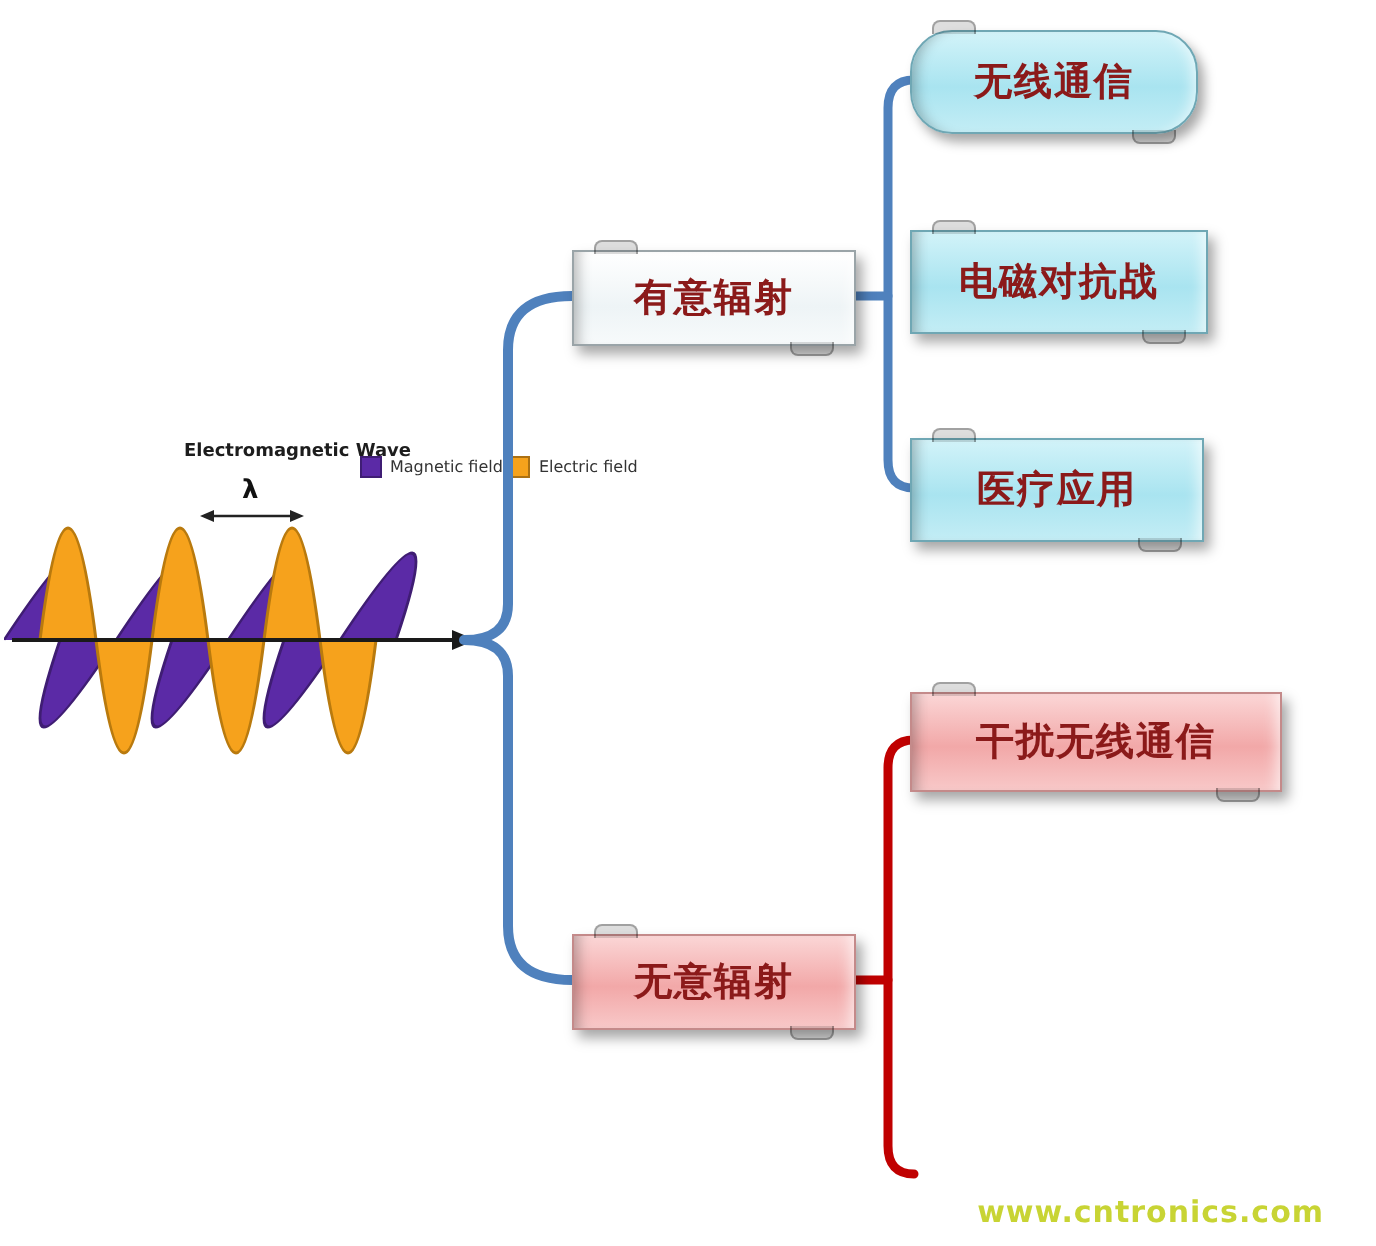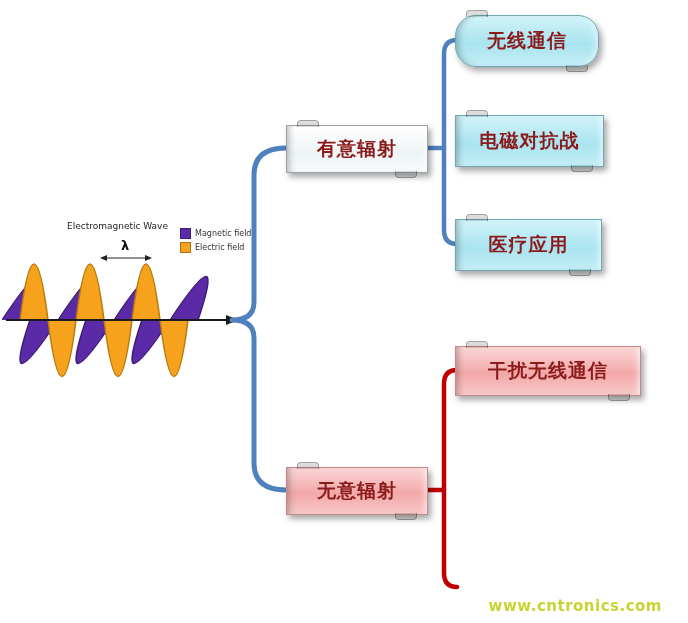--- a/index.html
+++ b/index.html
@@ -33,25 +33,25 @@
 
   
   svg.conn{position:absolute;overflow:visible;}
   .blue-stroke{stroke:#4f81bd;stroke-width:5;fill:none;stroke-linecap:round;stroke-linejoin:round;}
   .blue-stroke.thin{stroke-width:4.5;}
   .red-stroke{stroke:#c00000;stroke-width:4.5;fill:none;stroke-linecap:round;stroke-linejoin:round;}
 
   
   .wave-wrap{position:absolute;left:2px;top:218px;width:240px;height:196px;}
   .wave-title{
-    position:absolute;left:67px;top:221px;font-size:9px;font-weight:normal;color:#1d1d1d;
+    position:absolute;left:92px;top:221px;font-size:9px;font-weight:bold;color:#1d1d1d;
     white-space:nowrap;
   }
   .lambda{position:absolute;left:121px;top:238px;font-size:13px;font-weight:bold;color:#111;}
-  .legend{position:absolute;left:180px;top:228px;display:flex;flex-direction:column;gap:3px;}
+  .legend{position:absolute;left:180px;top:228px;display:flex;flex-direction:row;gap:3px;}
   .legend-row{display:flex;align-items:center;gap:4px;}
   .swatch{width:9px;height:9px;display:inline-block;border:1px solid rgba(0,0,0,0.3);}
   .swatch.magnetic{background:#5b2aa6;}
   .swatch.electric{background:#f6a21c;}
   .legend-label{font-size:8px;color:#333;white-space:nowrap;}
 
   
   .watermark{
     position:absolute;right:26px;bottom:8px;font-size:15px;font-weight:bold;
     color:#c8d434;letter-spacing:0.5px;

